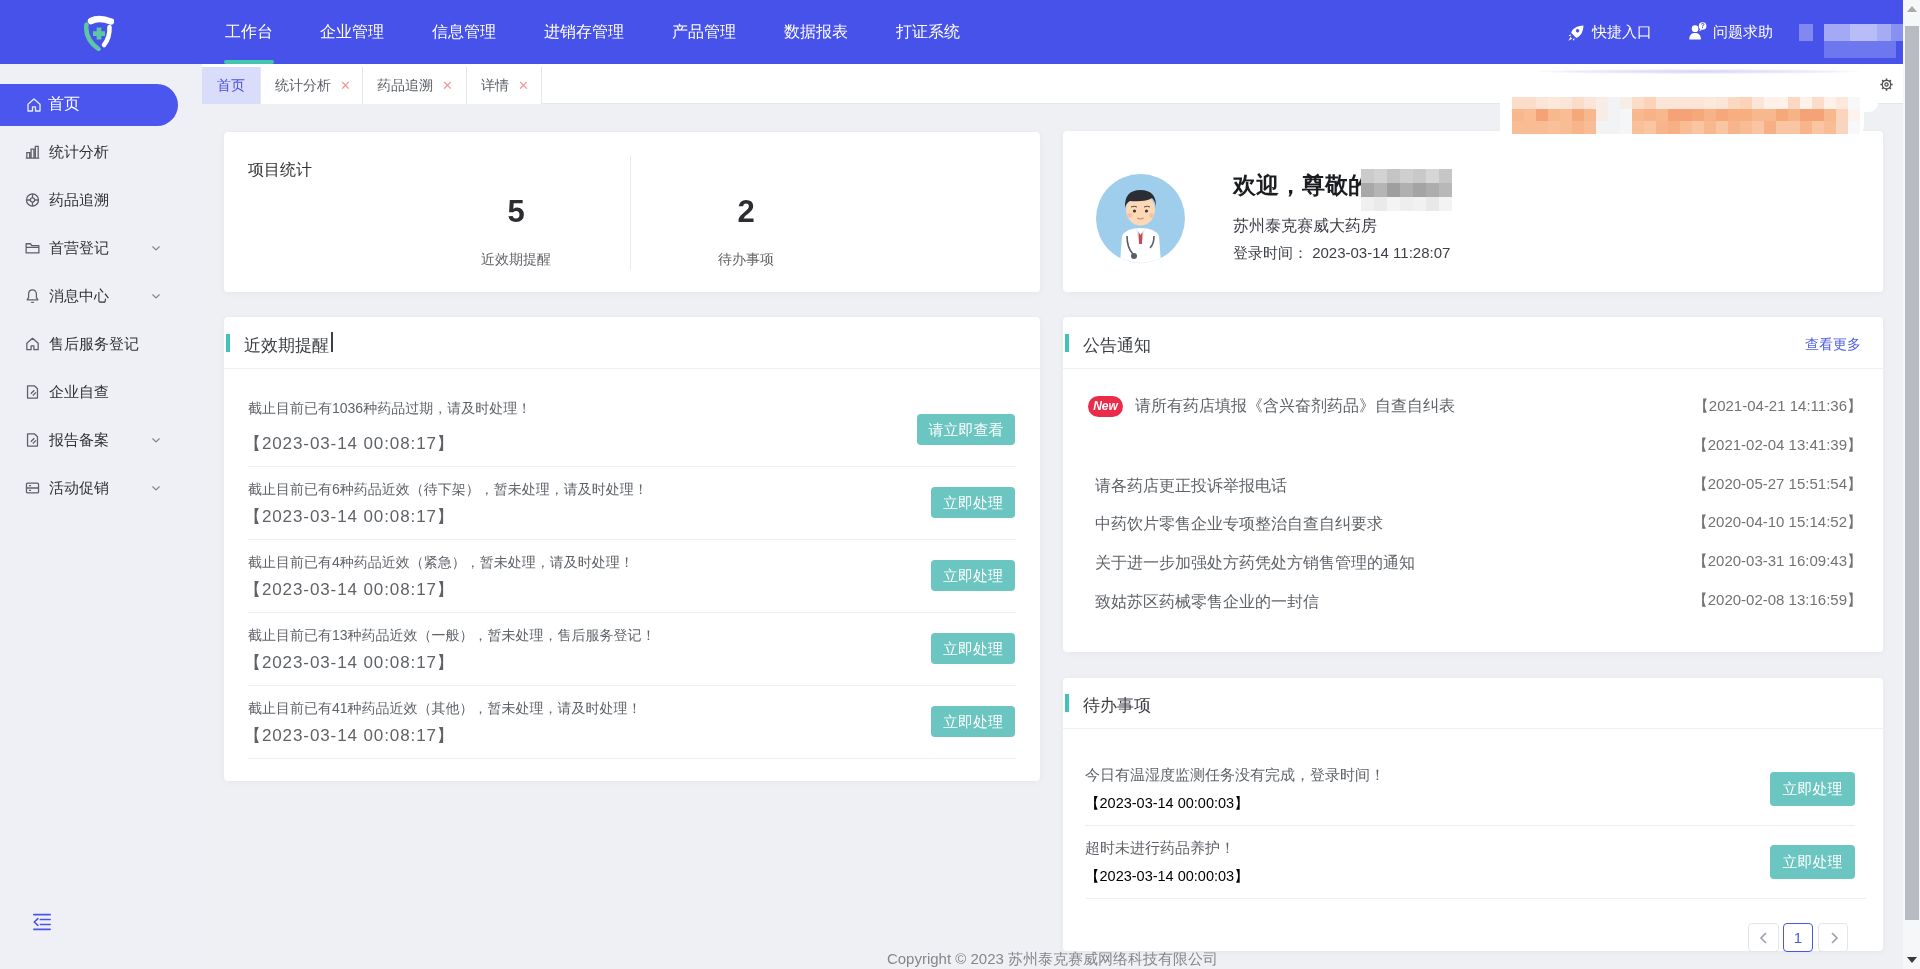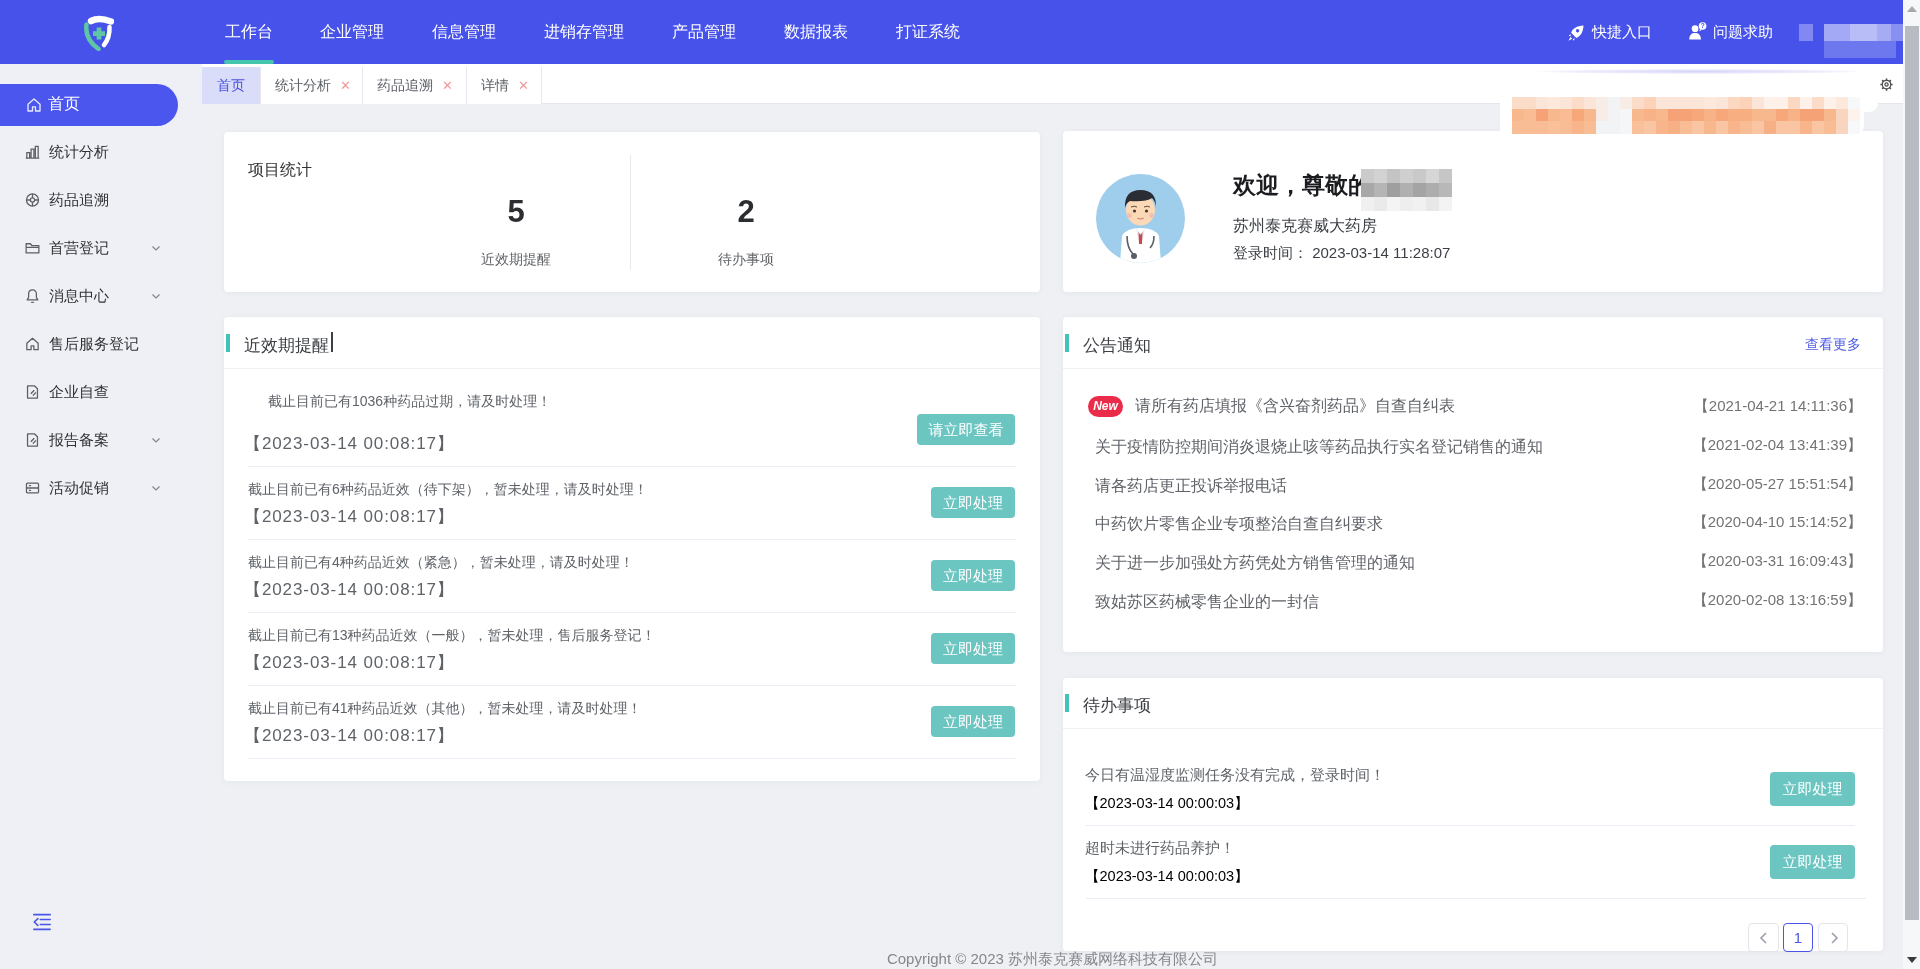--- a/index.html
+++ b/index.html
@@ -287,21 +287,21 @@
   <div style="position:absolute;left:522px;top:119px;width:0;text-align:center;">
       <div style="width:200px;margin-left:-100px;font-size:14px;color:#606266;">待办事项</div>
     </div>
 </div>
 <div id="card2" class="card" style="left:224px;top:317px;width:816px;height:464px;">
   <div class="cbar" style="top:17px;height:18px;"></div>
   <div class="ctitle" style="top:17px;">近效期提醒</div>
   <div style="position:absolute;left:107px;top:15px;width:1.5px;height:20px;background:#3c3f44;"></div>
   <div class="hline" style="top:51px;"></div>
 
-  <div class="itext i14" style="left:24px;top:76px;margin-left:20px;">截止目前已有1036种药品过期，请及时处理！</div>
+  <div class="itext i14" style="left:24px;top:83px;">截止目前已有1036种药品过期，请及时处理！</div>
   <div class="d17" style="left:20px;top:115px;">【2023-03-14 00:08:17】</div>
   <div class="btn" style="left:693px;top:97px;width:98px;height:31px;line-height:31px;">请立即查看</div>
   <div class="sep" style="left:24px;top:149px;width:768px;"></div>
 
   <div class="itext i14" style="left:24px;top:164px;">截止目前已有6种药品近效（待下架），暂未处理，请及时处理！</div>
   <div class="d17" style="left:20px;top:188px;">【2023-03-14 00:08:17】</div>
   <div class="btn" style="left:707px;top:170px;width:84px;height:31px;line-height:31px;">立即处理</div>
   <div class="sep" style="left:24px;top:222px;width:768px;"></div>
 
   <div class="itext i14" style="left:24px;top:237px;">截止目前已有4种药品近效（紧急），暂未处理，请及时处理！</div>
@@ -368,21 +368,20 @@
   <div style="position:absolute;left:170px;top:113px;font-size:15px;color:#3c3f45;">登录时间：&nbsp;2023-03-14 11:28:07</div>
 </div>
 <div id="cardN" class="card" style="left:1063px;top:317px;width:820px;height:335px;">
   <div class="cbar" style="top:17px;height:18px;"></div>
   <div class="ctitle" style="top:17px;">公告通知</div>
   <div style="position:absolute;right:22px;top:19px;font-size:14px;color:#4d5ce3;">查看更多</div>
   <div class="hline" style="top:51px;"></div>
   <div id="newbadge" style="position:absolute;left:25px;top:79px;width:35px;height:21px;border-radius:11px;background:#ea2b49;color:#fff;font-size:12px;font-style:italic;font-weight:700;text-align:center;line-height:21px;">New</div>
   <div class="ntext" style="left:72px;top:79px;">请所有药店填报《含兴奋剂药品》自查自纠表</div>
   <div class="ndate" style="top:80px;">【2021-04-21 14:11:36】</div>
-  <div class="ntext" style="left:32px;top:120px;">关于疫情防控期间消炎退烧止咳等药品执行实名登记销售的通知</div>
   <div class="ndate" style="top:119px;">【2021-02-04 13:41:39】</div>
   <div class="ntext" style="left:32px;top:159px;">请各药店更正投诉举报电话</div>
   <div class="ndate" style="top:158px;">【2020-05-27 15:51:54】</div>
   <div class="ntext" style="left:32px;top:197px;">中药饮片零售企业专项整治自查自纠要求</div>
   <div class="ndate" style="top:196px;">【2020-04-10 15:14:52】</div>
   <div class="ntext" style="left:32px;top:236px;">关于进一步加强处方药凭处方销售管理的通知</div>
   <div class="ndate" style="top:235px;">【2020-03-31 16:09:43】</div>
   <div class="ntext" style="left:32px;top:275px;">致姑苏区药械零售企业的一封信</div>
   <div class="ndate" style="top:274px;">【2020-02-08 13:16:59】</div>
 </div>

